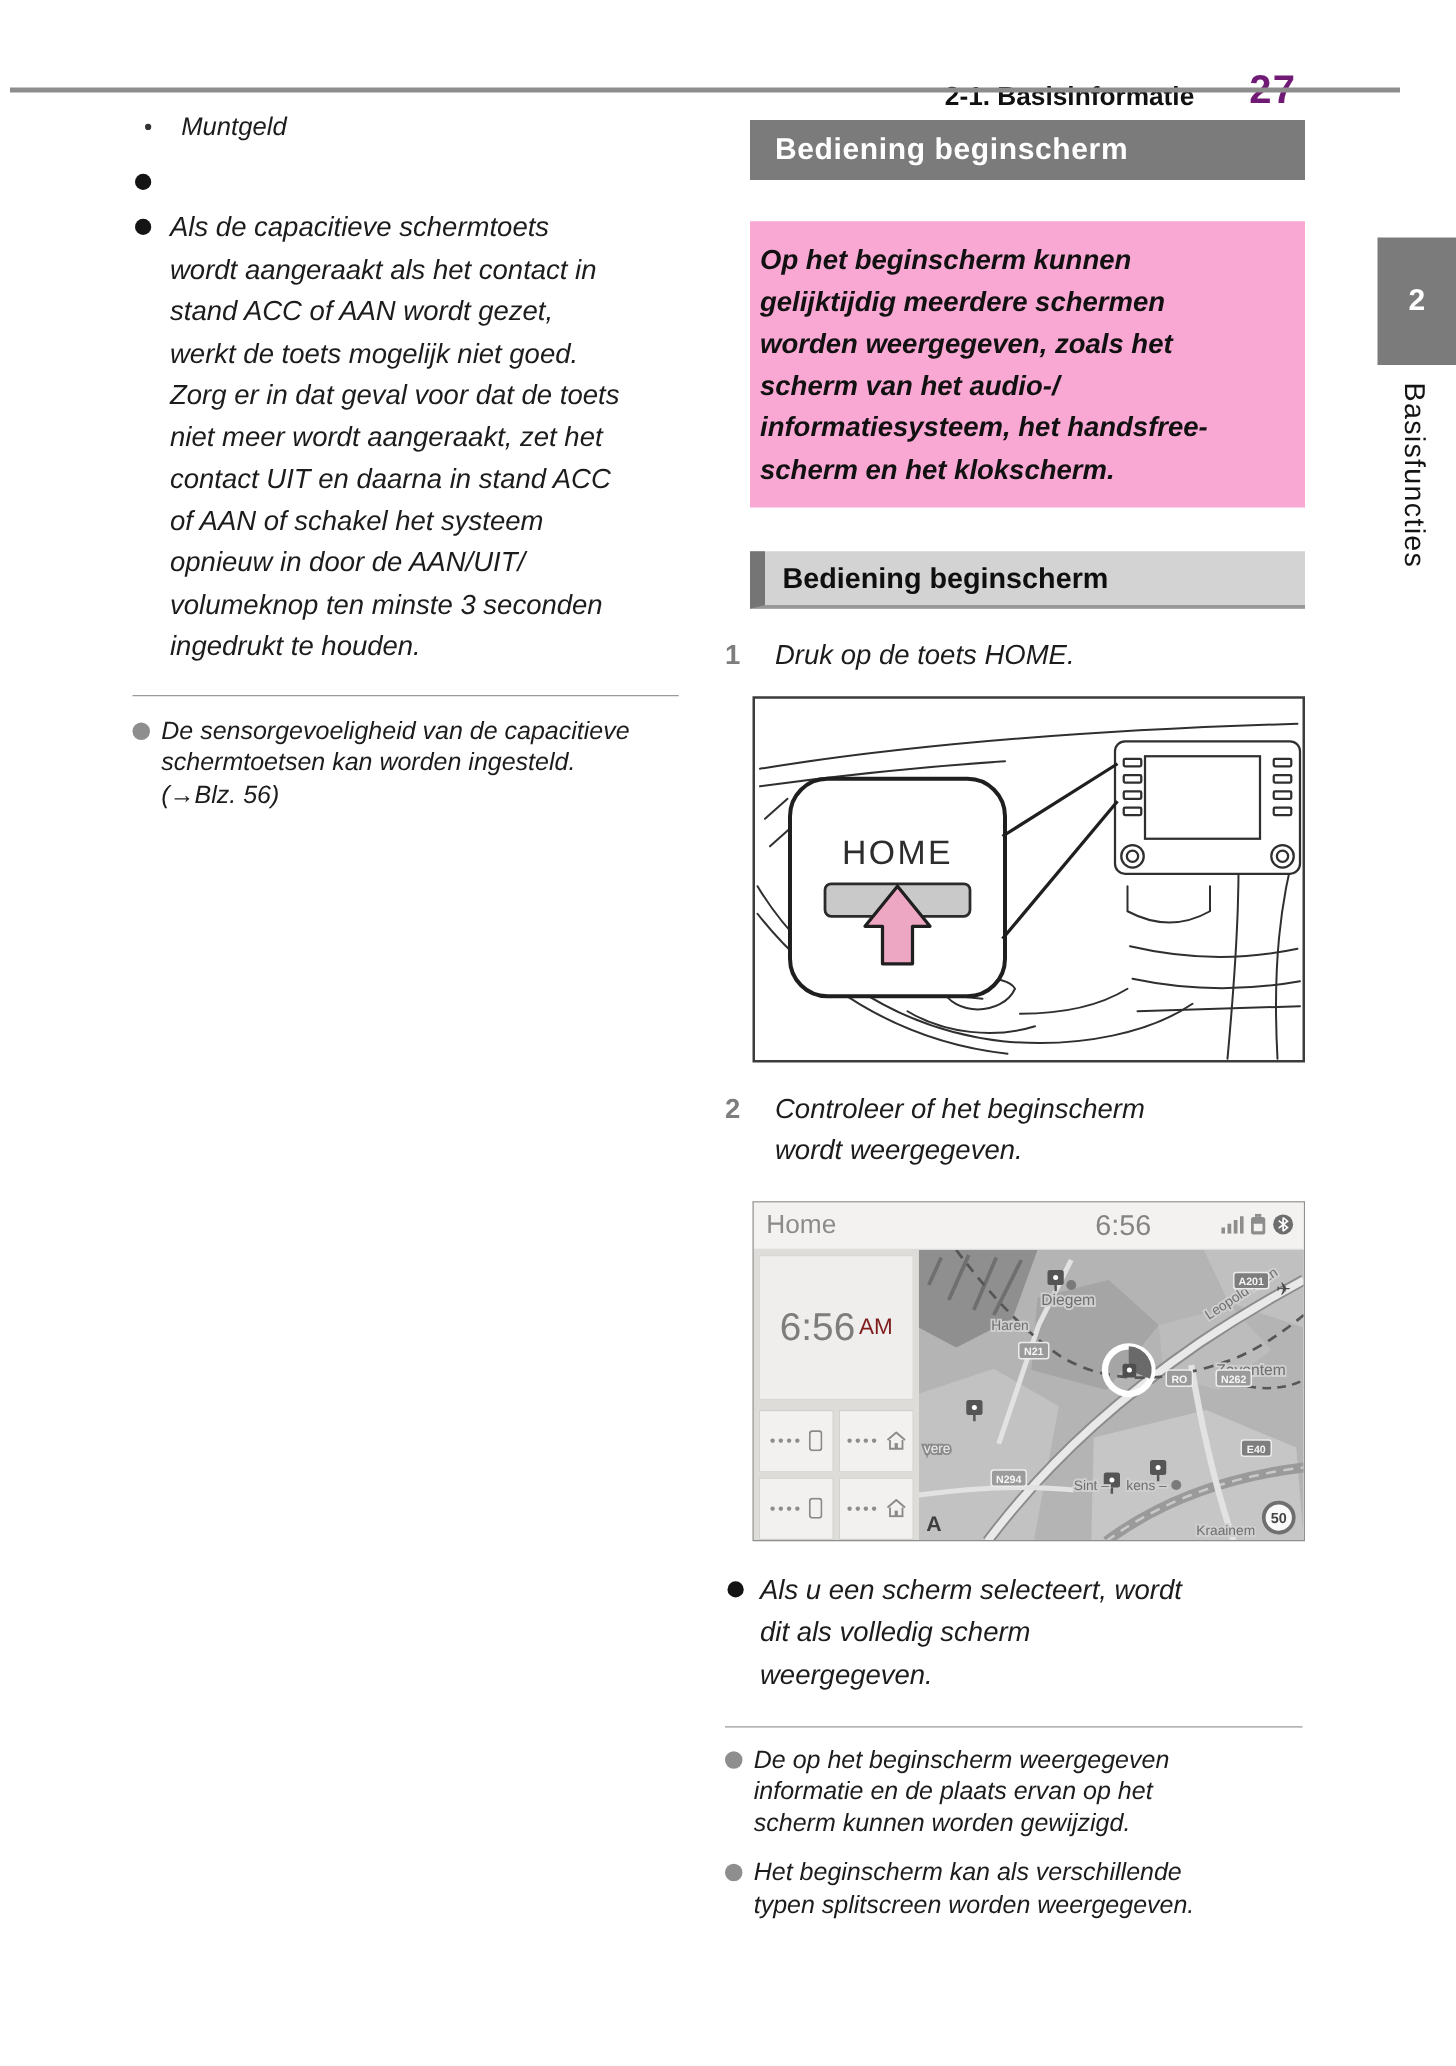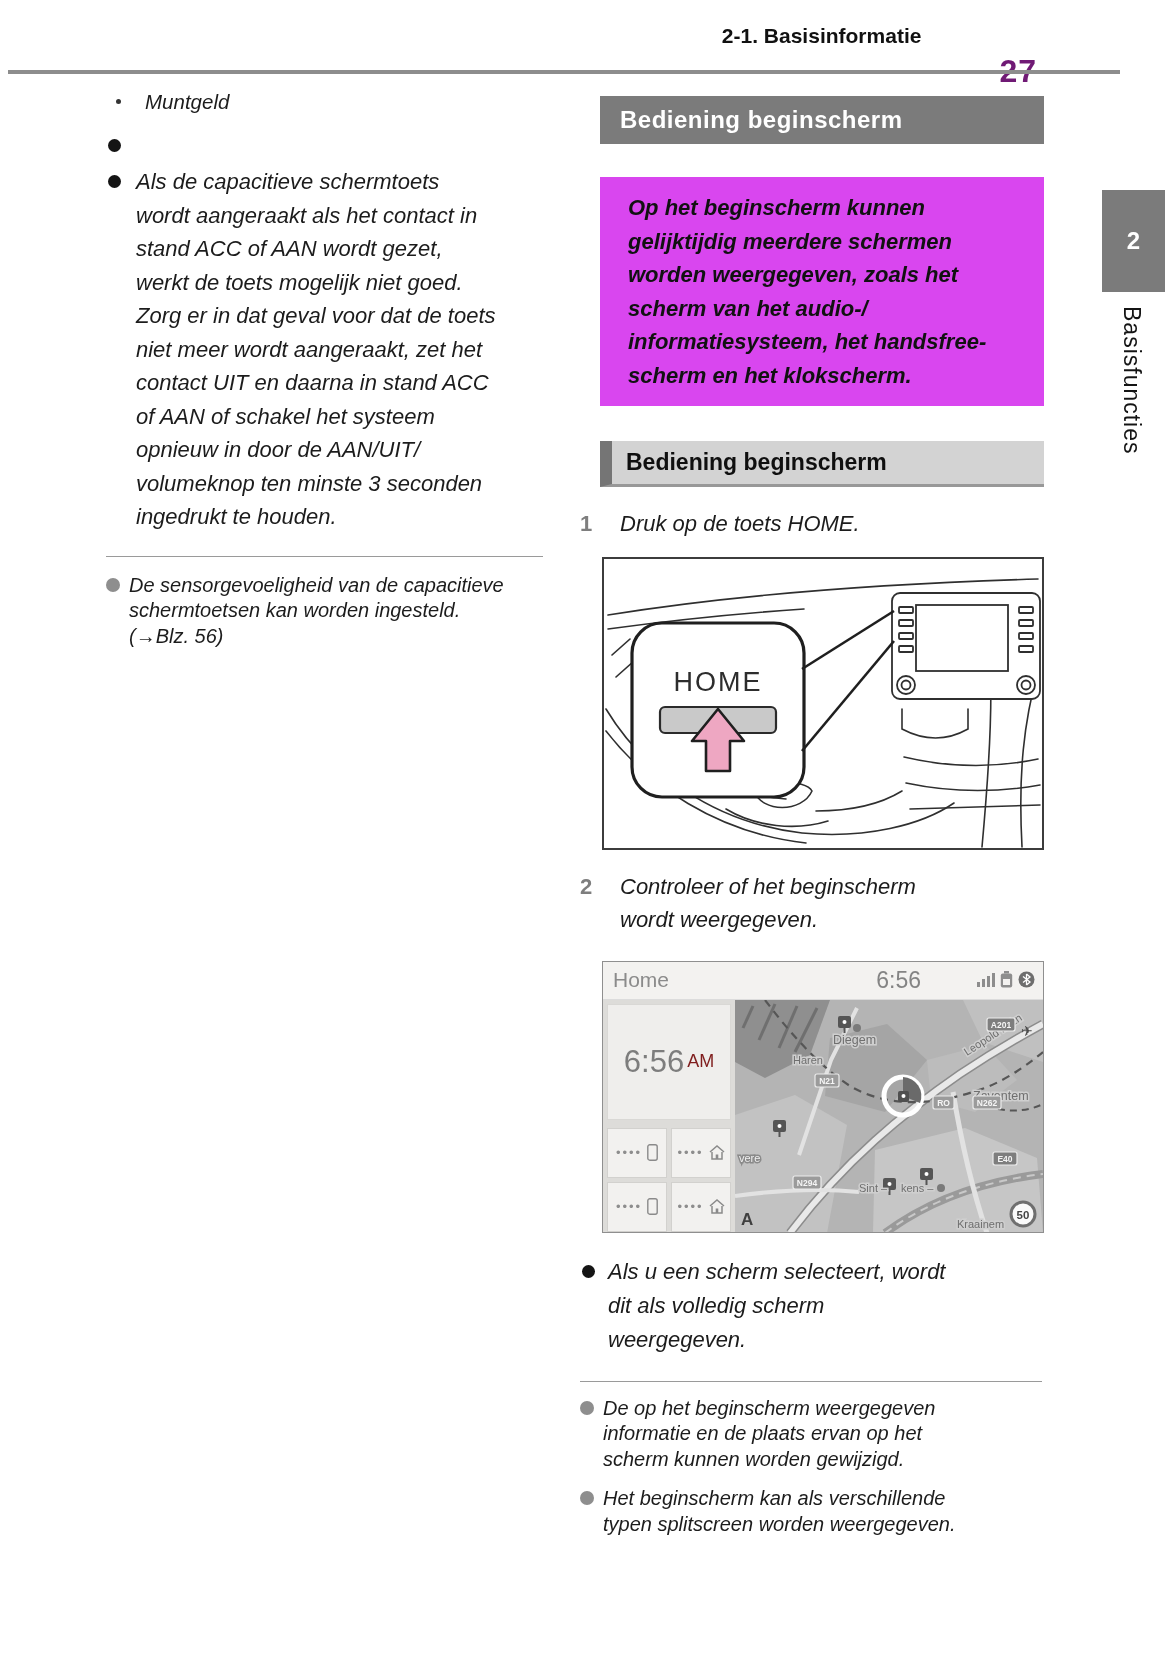--- a/index.html
+++ b/index.html
@@ -4,21 +4,21 @@
 <style>
   * { margin:0; padding:0; box-sizing:border-box; }
   html,body { background:#ffffff; }
   body {
     width:1165px; height:1653px; position:relative; overflow:hidden;
     font-family:"Liberation Sans","DejaVu Sans",sans-serif; color:#1c1c1c;
   }
   .pre { white-space:pre-line;font-style:italic; }
 
   
-  .hdr { position:absolute; top:24px; right:128px; display:flex; align-items:flex-start; gap:78px; }
+  .hdr { position:absolute; top:24px; right:128px; display:flex; align-items:flex-end; gap:44px; }
   .hdr .sec { font-size:21px; font-weight:bold; color:#111; }
   .hdr .pg  { font-size:32px; font-weight:bold; color:#701a75; letter-spacing:1px;margin-top:29px; }
   .rule { position:absolute; top:70px; left:8px; width:1112px; height:4px; background:#8d8d8d; }
 
   
   .tab2 { position:absolute; top:190px; right:0; width:63px; height:102px; background:#7b7b7b;
           display:flex; align-items:center; justify-content:center; }
   .tab2 span { color:#fff; font-size:24px; font-weight:bold; }
   .vlabel { position:absolute; top:306px; right:20px; writing-mode:vertical-rl;
             font-size:23px; color:#141414; letter-spacing:1px; }
@@ -30,21 +30,21 @@
   .li-lg { display:flex; margin-bottom:13px; font-size:22px; line-height:33.5px; }
   .li-lg .disc { width:13px; height:13px; border-radius:50%; background:#141414; margin:10px 15px 0 2px; flex:none; }
   .sepL { border:none; border-top:1.5px solid #9a9a9a; margin:22px 0 16px 0; width:437px; }
   .note { display:flex; font-size:20px; line-height:25.5px; }
   .note .gdisc { width:14px; height:14px; border-radius:50%; background:#8e8e8e; margin:5px 9px 0 0; flex:none; }
 
   
   .colR { position:absolute; left:580px; top:96px; width:464px; }
   .banner { background:#7b7b7b; color:#fff; font-size:24px; font-weight:bold;
             padding:10px 10px 10px 20px; letter-spacing:0.5px; margin-left:20px; }
-  .infobox { background:#d946ef; margin:33px 0 0 20px; padding:14px 14px 14px 28px;
+  .infobox { background:#f9a8d4; margin:33px 0 0 20px; padding:14px 14px 14px 8px;
              font-size:22px; font-weight:bold; line-height:33.5px; color:#111; }
   .sechdr { margin:35px 0 0 20px; background:#d3d3d3; border-left:12px solid #757575;
             border-bottom:3px solid #989898; font-size:23px; font-weight:bold; color:#0f0f0f;
             padding:8px 8px 8px 14px; }
   .step { display:flex; margin-top:20px; font-size:22px; line-height:33.5px; }
   .step .n { color:#7e7e7e; font-weight:bold; width:40px; flex:none; }
 
   .illo { margin:16px 0 0 22px; width:442px; height:293px; border:2px solid #3c3c3c; background:#fff; }
 
   

